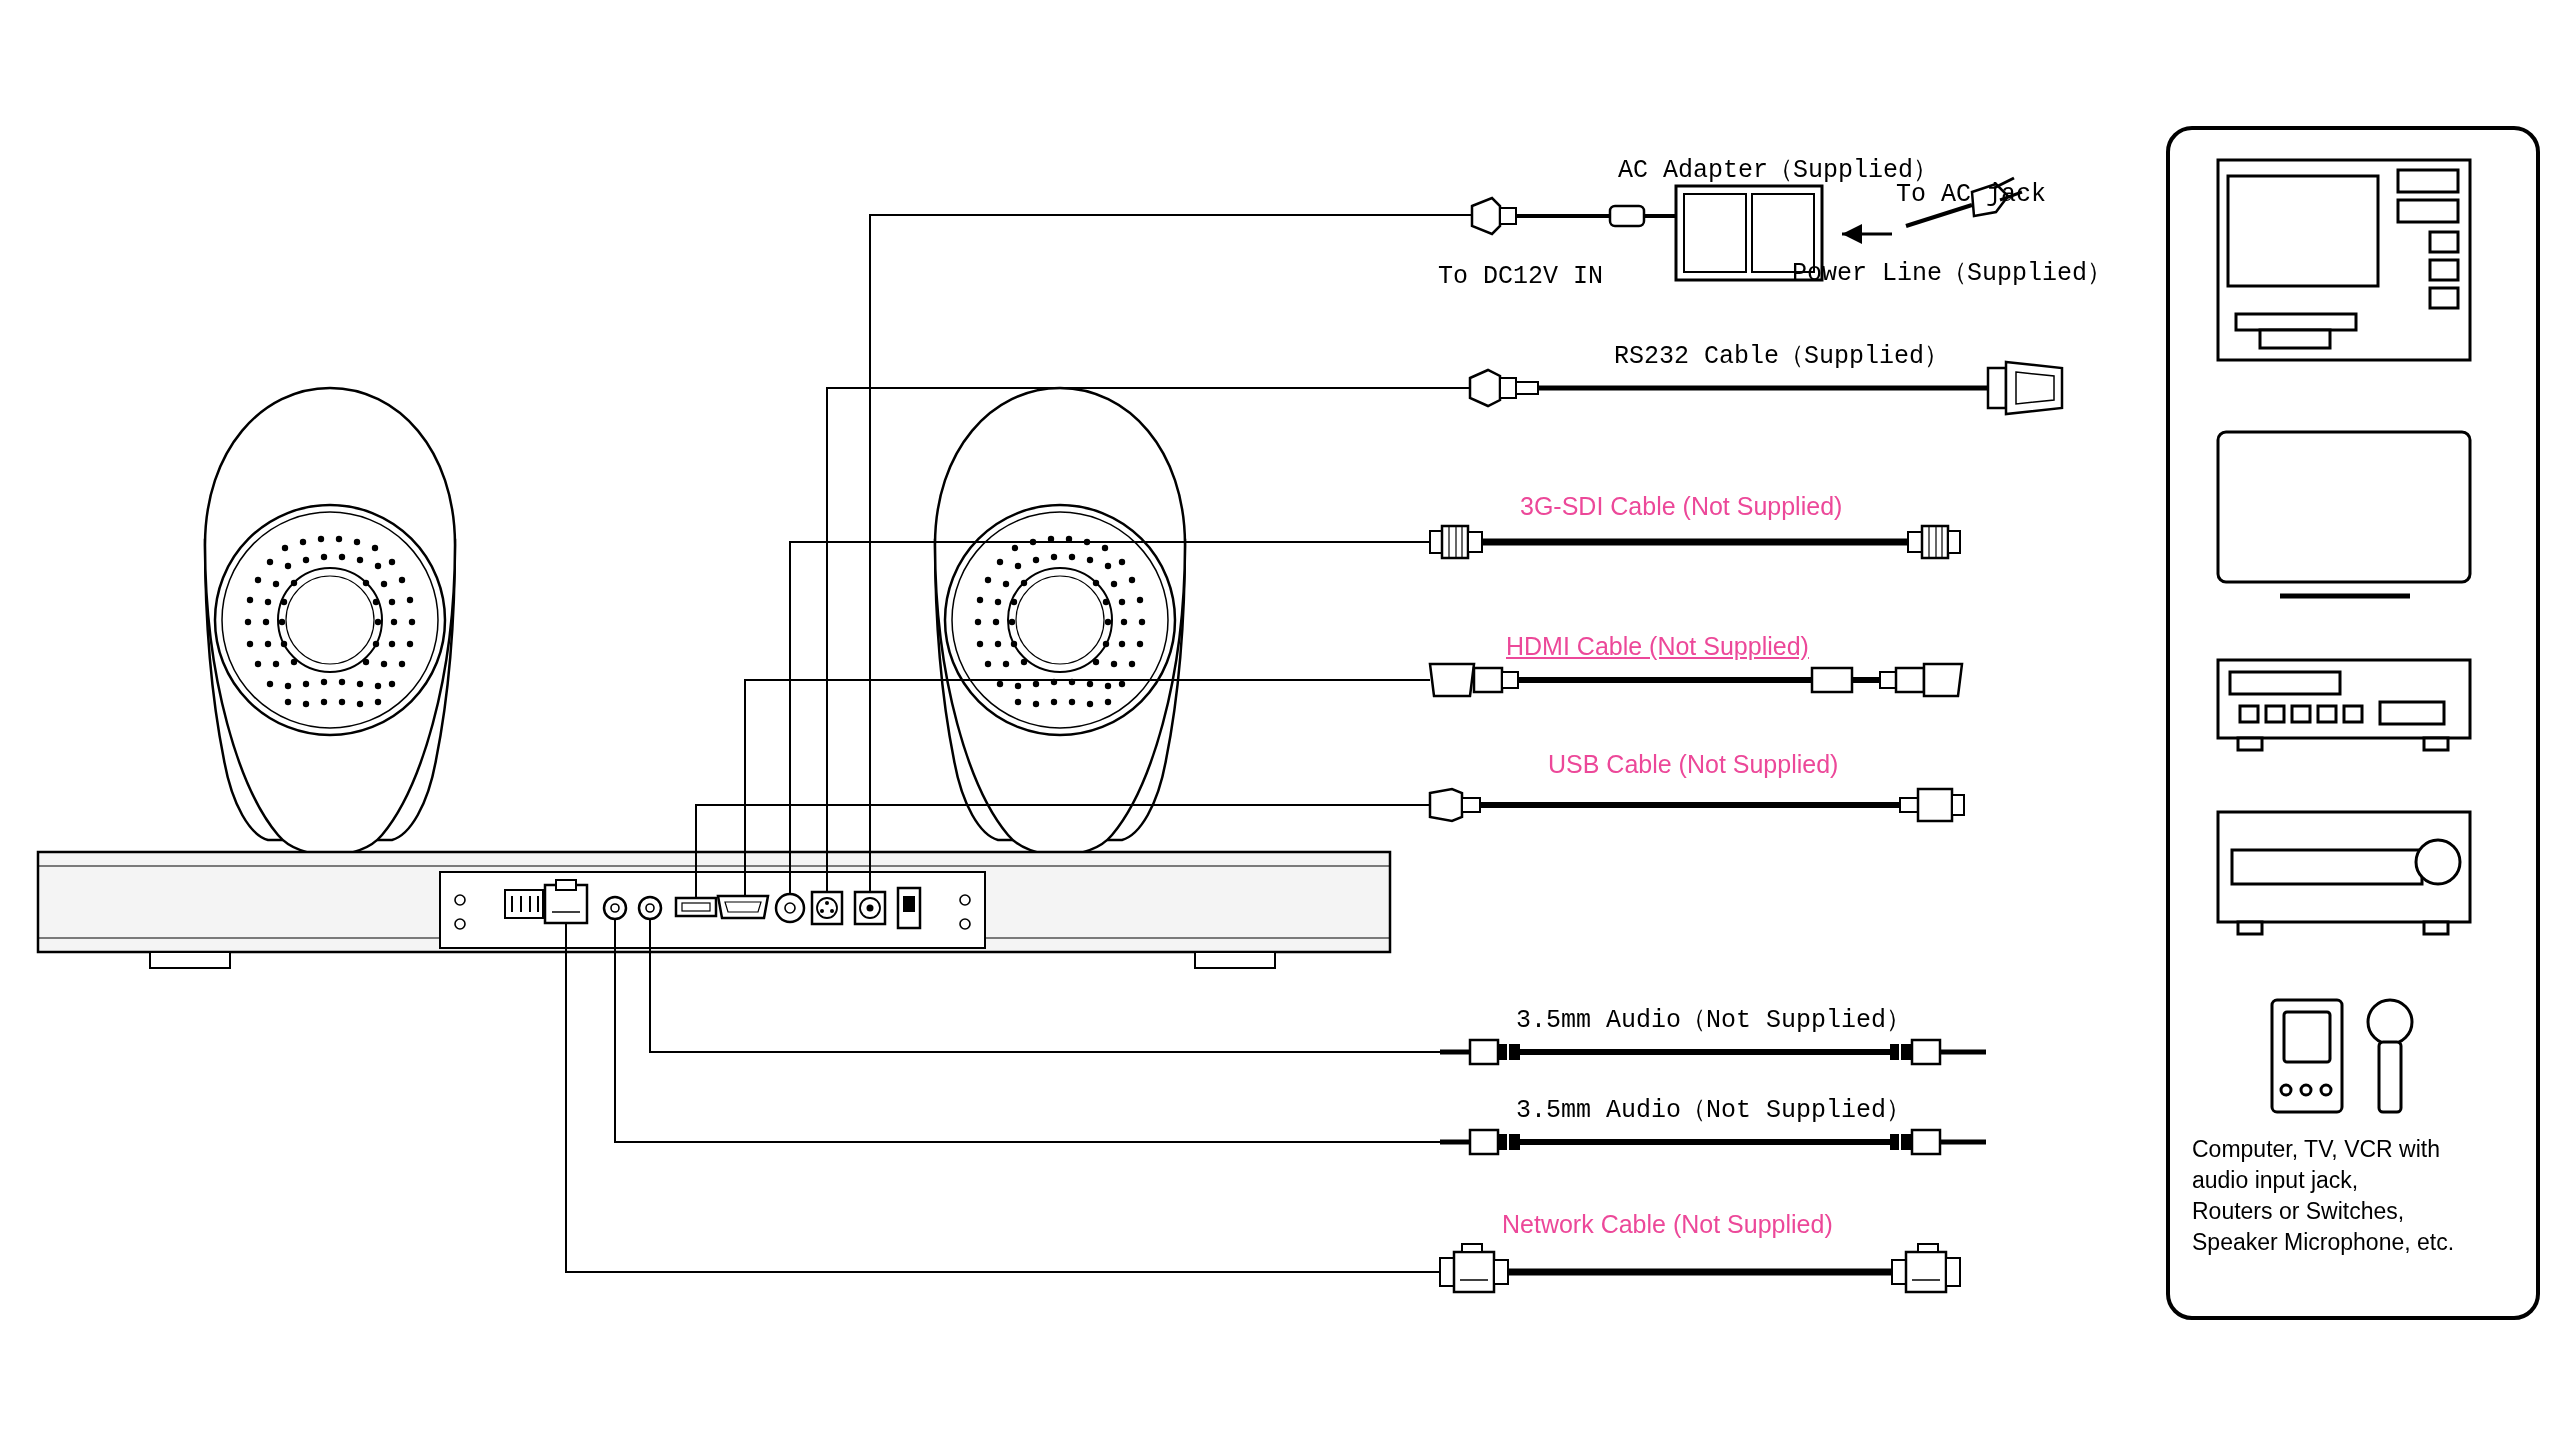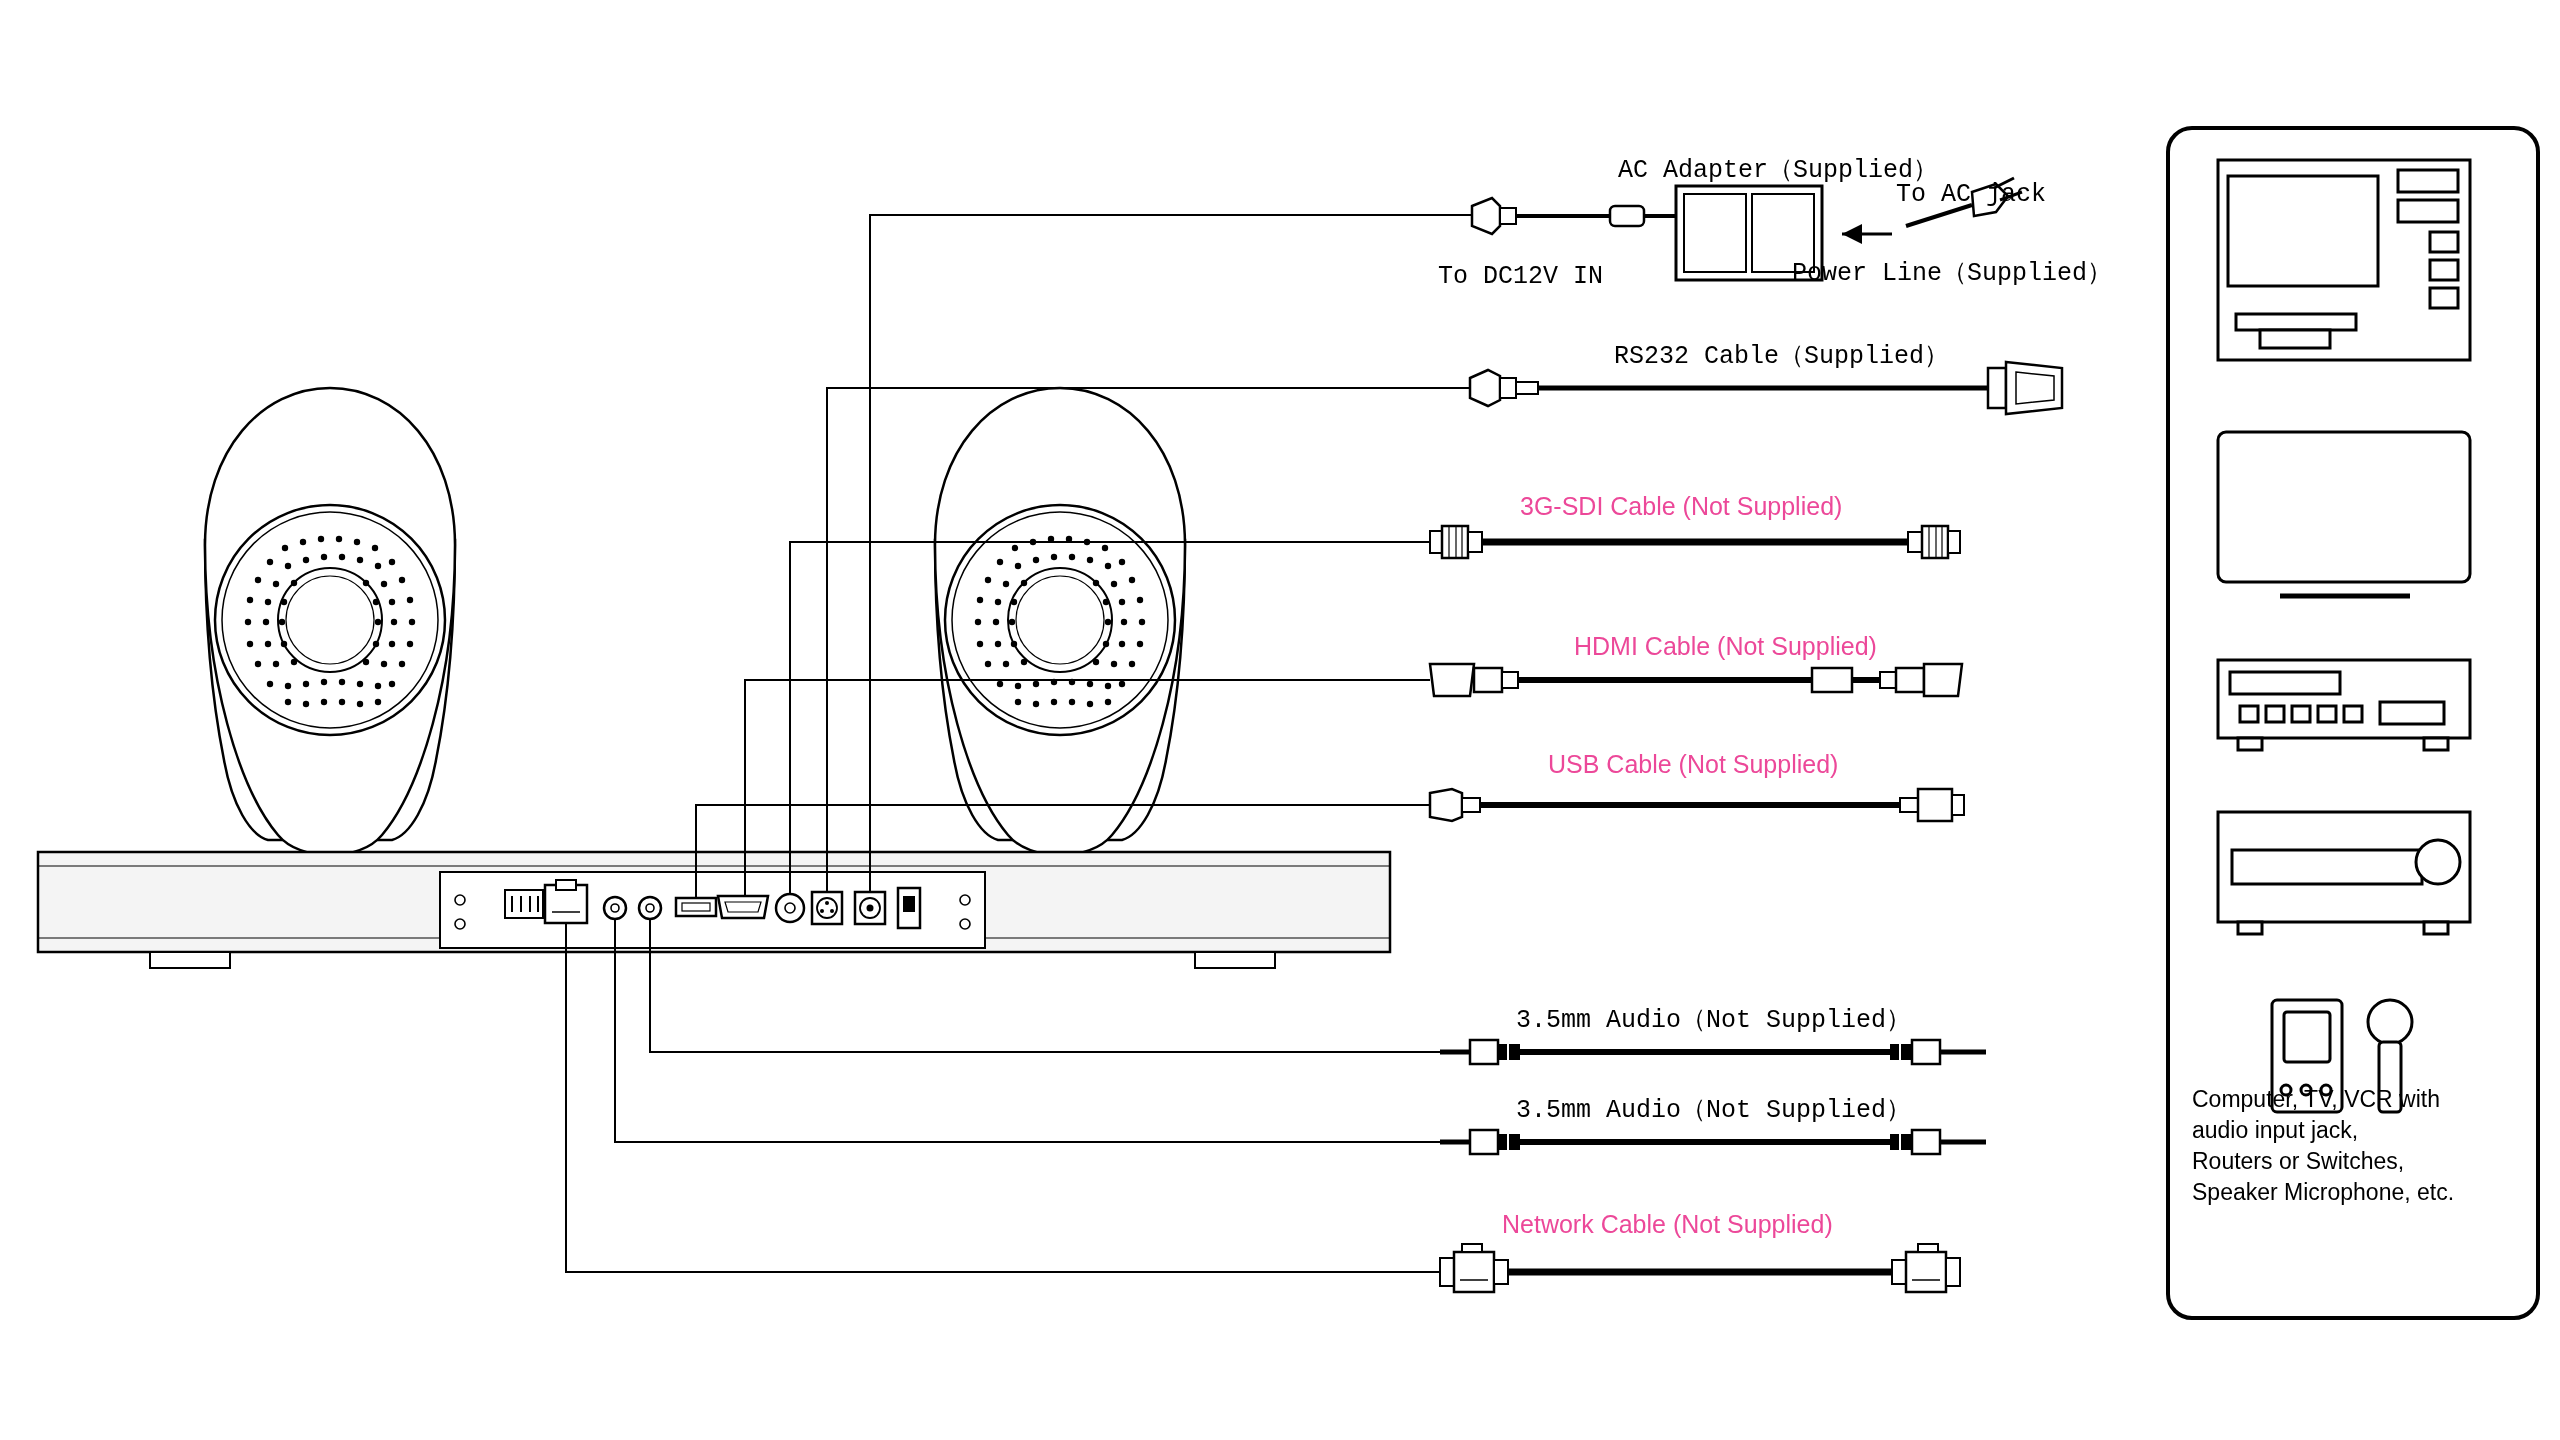--- a/index.html
+++ b/index.html
@@ -487,24 +487,24 @@
       </g>
     </g>
   </svg>
 
   <div class="lbl" style="left:1618px; top:152px;">AC Adapter（Supplied）</div>
   <div class="lbl" style="left:1438px; top:262px;">To DC12V IN</div>
   <div class="lbl" style="left:1896px; top:180px;">To AC jack</div>
   <div class="lbl" style="left:1792px; top:255px;">Power Line（Supplied）</div>
   <div class="lbl" style="left:1614px; top:338px;">RS232 Cable（Supplied）</div>
   <div class="lbl-sans" style="left:1520px; top:492px;">3G-SDI Cable (Not Supplied)</div>
-  <div class="lbl-sans" style="left:1574px; top:632px;">HDMI Cable (Not Supplied)</div>
+  <div class="lbl-sans" style="left:1506px; top:632px;text-decoration:underline;">HDMI Cable (Not Supplied)</div>
   <div class="lbl-sans" style="left:1548px; top:750px;">USB Cable (Not Supplied)</div>
   <div class="lbl" style="left:1516px; top:1002px;">3.5mm Audio（Not Supplied）</div>
   <div class="lbl" style="left:1516px; top:1092px;">3.5mm Audio（Not Supplied）</div>
   <div class="lbl-sans" style="left:1502px; top:1210px;">Network Cable (Not Supplied)</div>
 
-  <div class="devbox-text" style="left:2192px; top:1084px;">Computer, TV, VCR with
+  <div class="devbox-text" style="left:2192px; top:1134px;">Computer, TV, VCR with
 audio input jack,
 Routers or Switches,
 Speaker Microphone, etc.</div>
 
 </div>
 
 </body></html>

